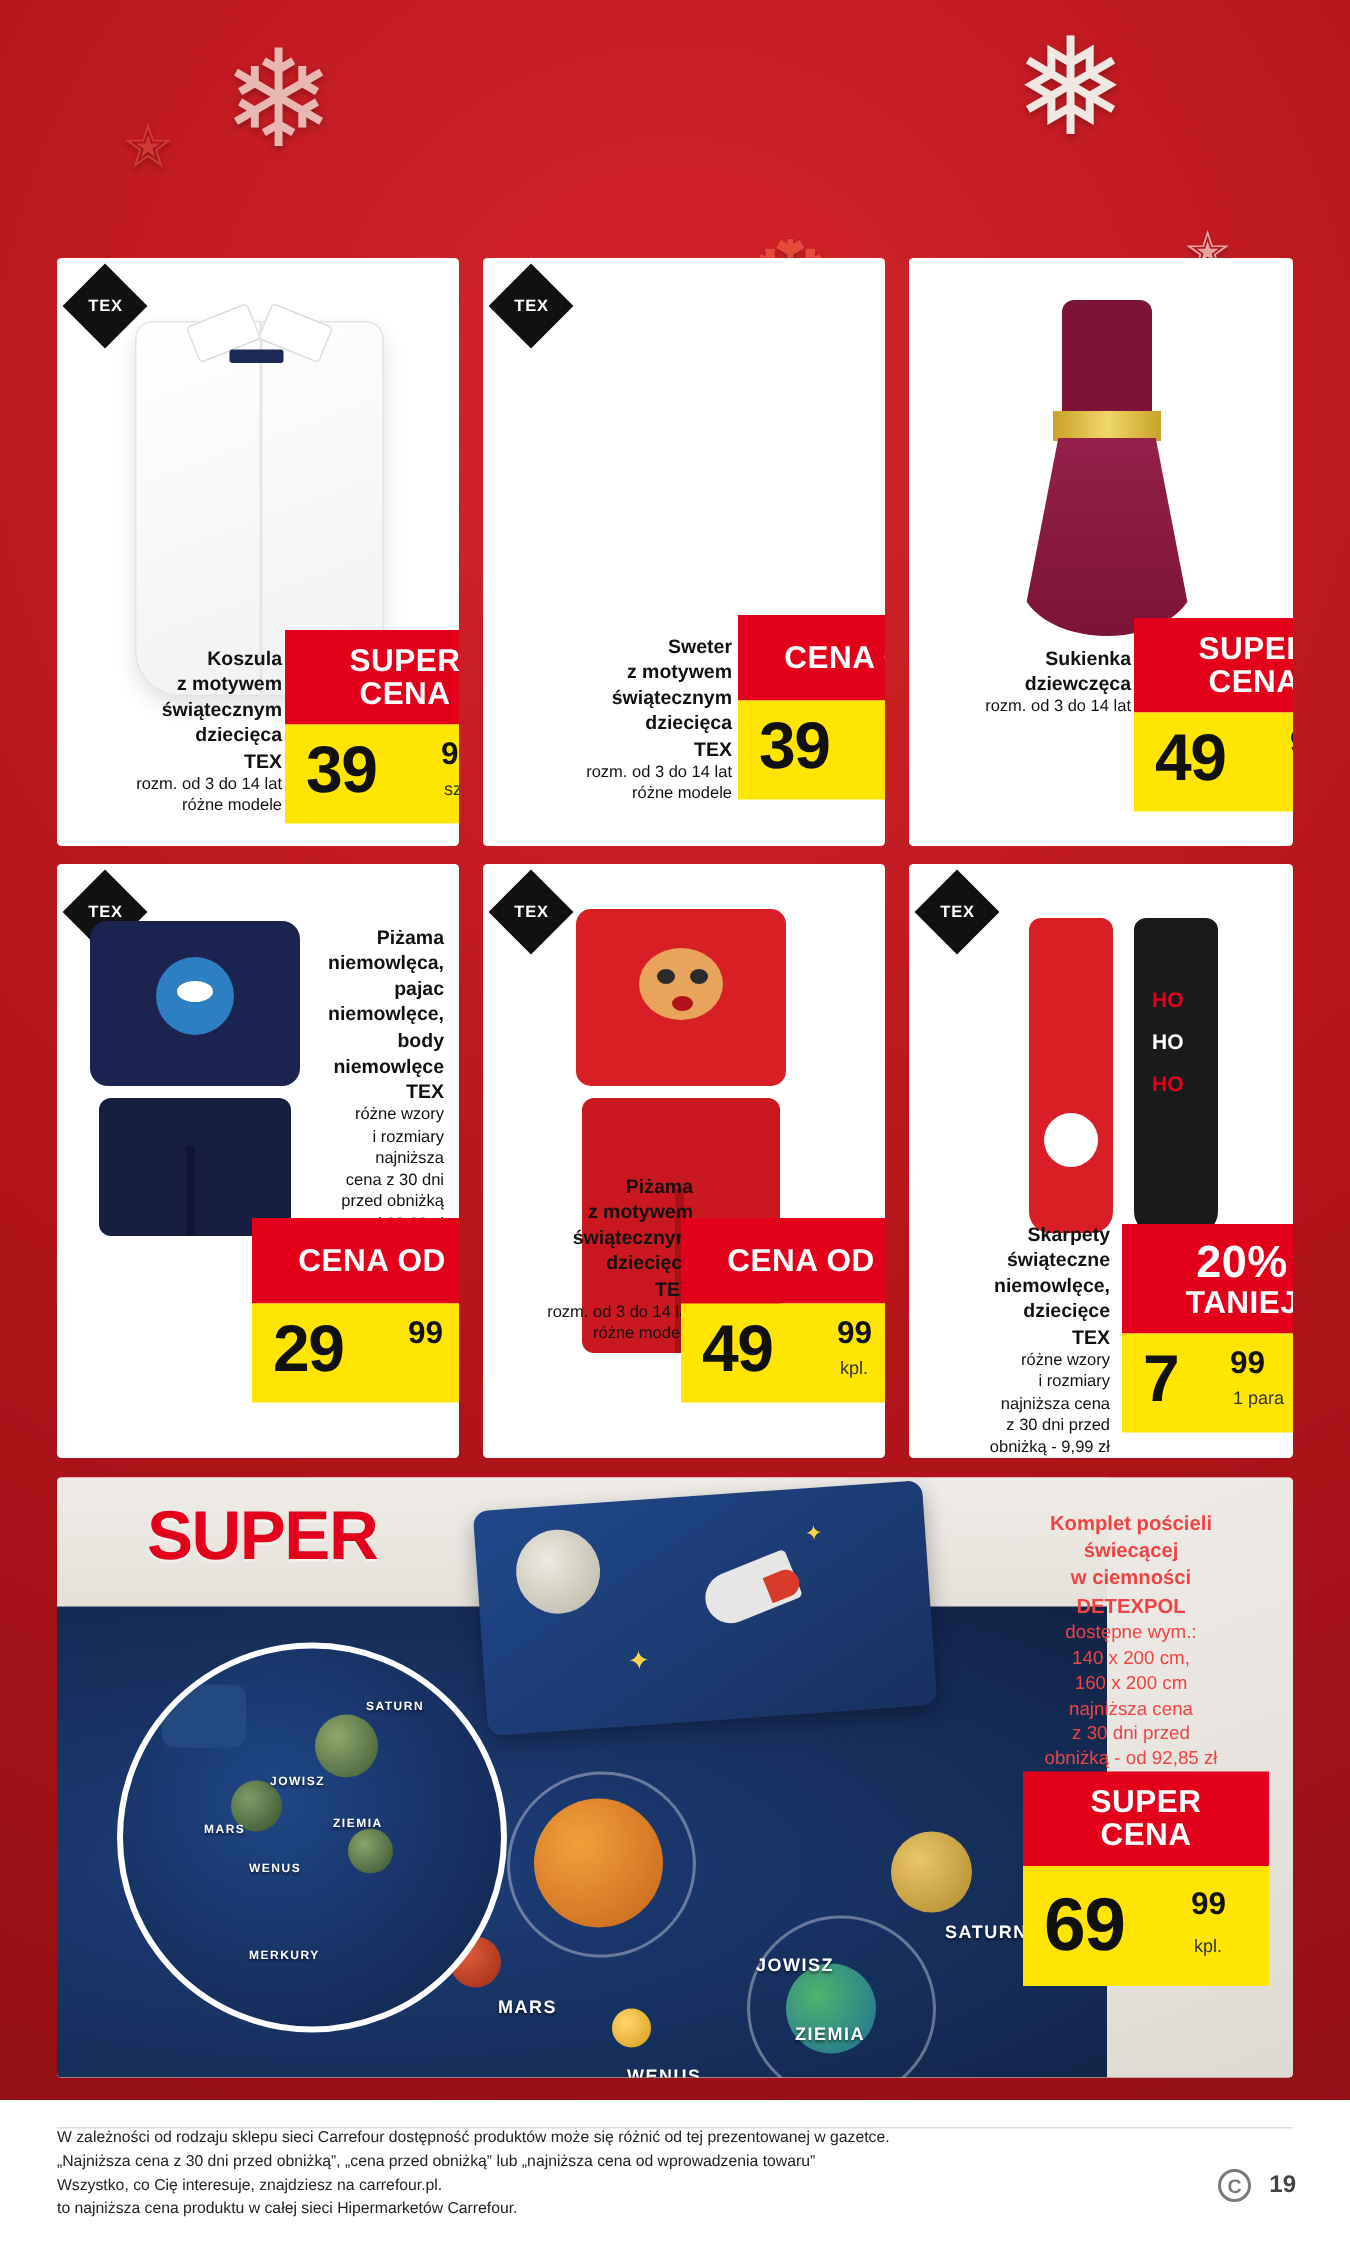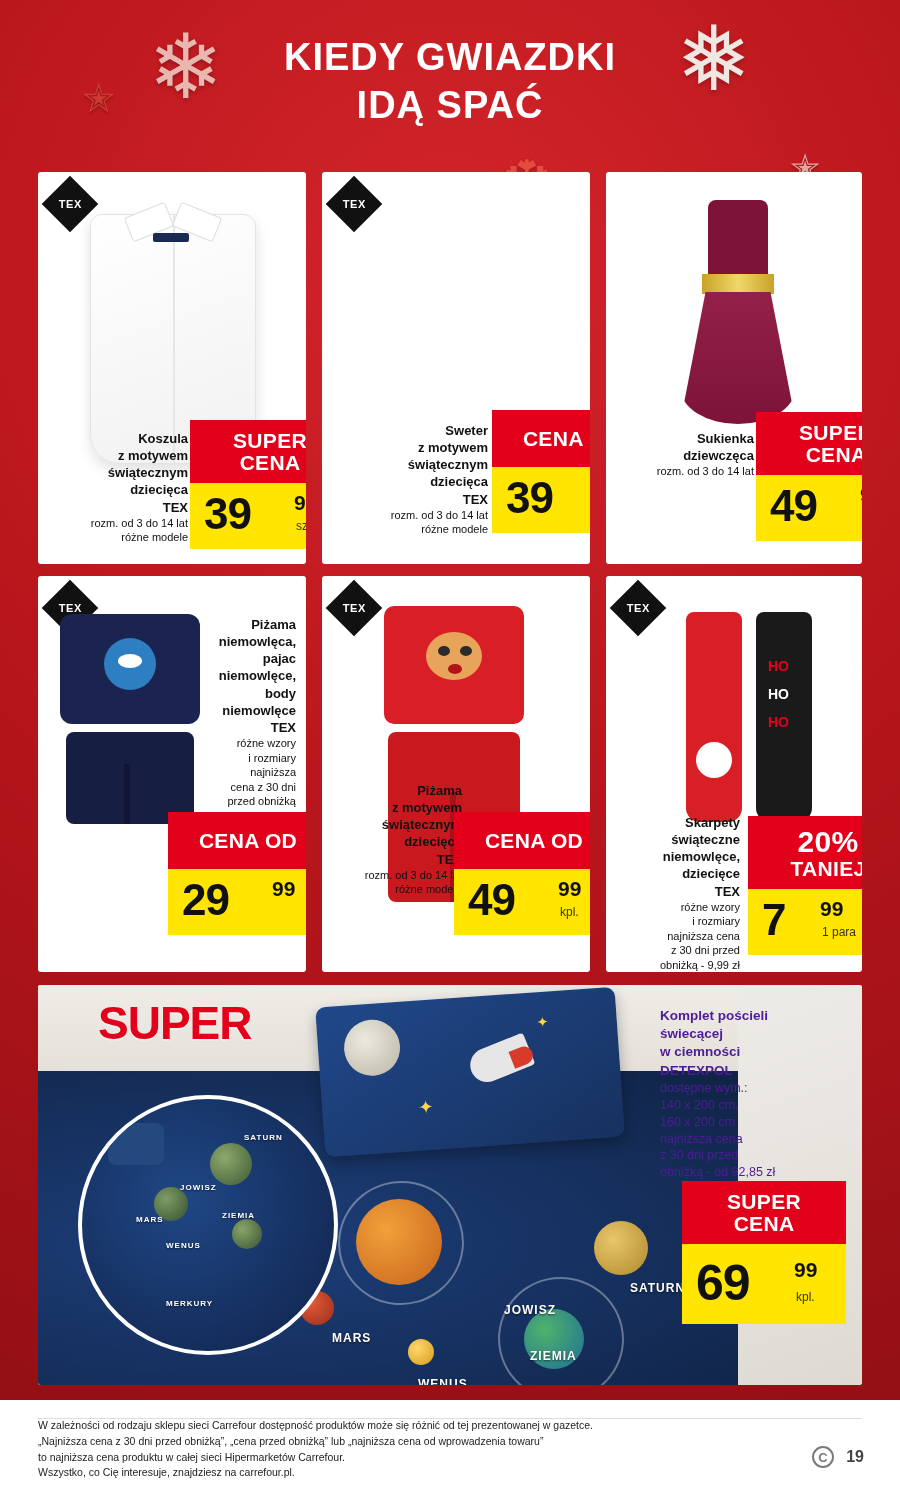--- a/index.html
+++ b/index.html
@@ -122,21 +122,21 @@
     border-radius:10px; transform:rotate(-4deg);
     box-shadow:0 6px 14px rgba(0,0,0,.3);
   }
   .planet { position:absolute; border-radius:50%; }
   .label-txt {
     position:absolute; color:#fff; font-size:12px; font-weight:bold;
     letter-spacing:1px; text-shadow:0 1px 2px rgba(0,0,0,.6);padding-left:36px;
   }
   .banner-desc {
     position:absolute; right:14px; top:22px; width:188px;
-    text-align:left; font-size:12.5px; color:#4c1d95; line-height:1.35;
+    text-align:center; font-size:12.5px; color:#ef4444; line-height:1.35;
   }
   .banner-desc .bold { font-weight:bold; font-size:13.5px; }
   
   .footer {
     position:absolute; left:0; bottom:0; width:900px; height:100px;
     background:#fff;
   }
   .footer p {
     margin:0; padding:0 0 0 38px; font-size:10.5px; color:#222; line-height:1.5;
   }
@@ -157,24 +157,20 @@
 </head>
 <body>
 
 <div class="page">
 
   <div class="header">
     <div class="deco snowflake red" style="left:148px; top:22px;">❄</div>
     <div class="deco star" style="left:82px; top:78px; font-size:40px;">✭</div>
     <div class="deco snowflake" style="left:676px; top:14px;">❅</div>
     <div class="deco star pink" style="left:790px; top:150px; font-size:36px;">✭</div>
-    <h1>
-      <span>KIEDY GWIAZDKI</span>
-      <span class="l2">IDĄ SPAĆ</span>
-    </h1>
   </div>
 
   <div class="deco snowflake" style="left:500px; top:152px; font-size:64px; color:#e64a3c;">❆</div>
 
   <div class="grid">
 
     <div class="card" style="left:0; top:0; width:268px; height:392px;">
       <div class="tex-badge">
           <span>TEX</span>
         </div>
@@ -436,19 +432,19 @@
         <span class="cents" style="left:112px; top:14px;">99</span>
         <span class="unit" style="left:114px; top:46px;">kpl.</span>
       </div>
     </div>
   </div>
 
   <div class="footer">
     <div class="hr-line"></div>
     <p class="ftop">W zależności od rodzaju sklepu sieci Carrefour dostępność produktów może się różnić od tej prezentowanej w gazetce.</p>
     <p>„Najniższa cena z 30 dni przed obniżką”, „cena przed obniżką” lub „najniższa cena od wprowadzenia towaru”</p>
+    <p>Wszystko, co Cię interesuje, znajdziesz na carrefour.pl.</p>
     <p>to najniższa cena produktu w całej sieci Hipermarketów Carrefour.</p>
-    <p>Wszystko, co Cię interesuje, znajdziesz na carrefour.pl.</p>
     <div class="carrefour-logo">C</div>
     <div class="pagenum">19</div>
   </div>
 
 </div>
 
 </body></html>

